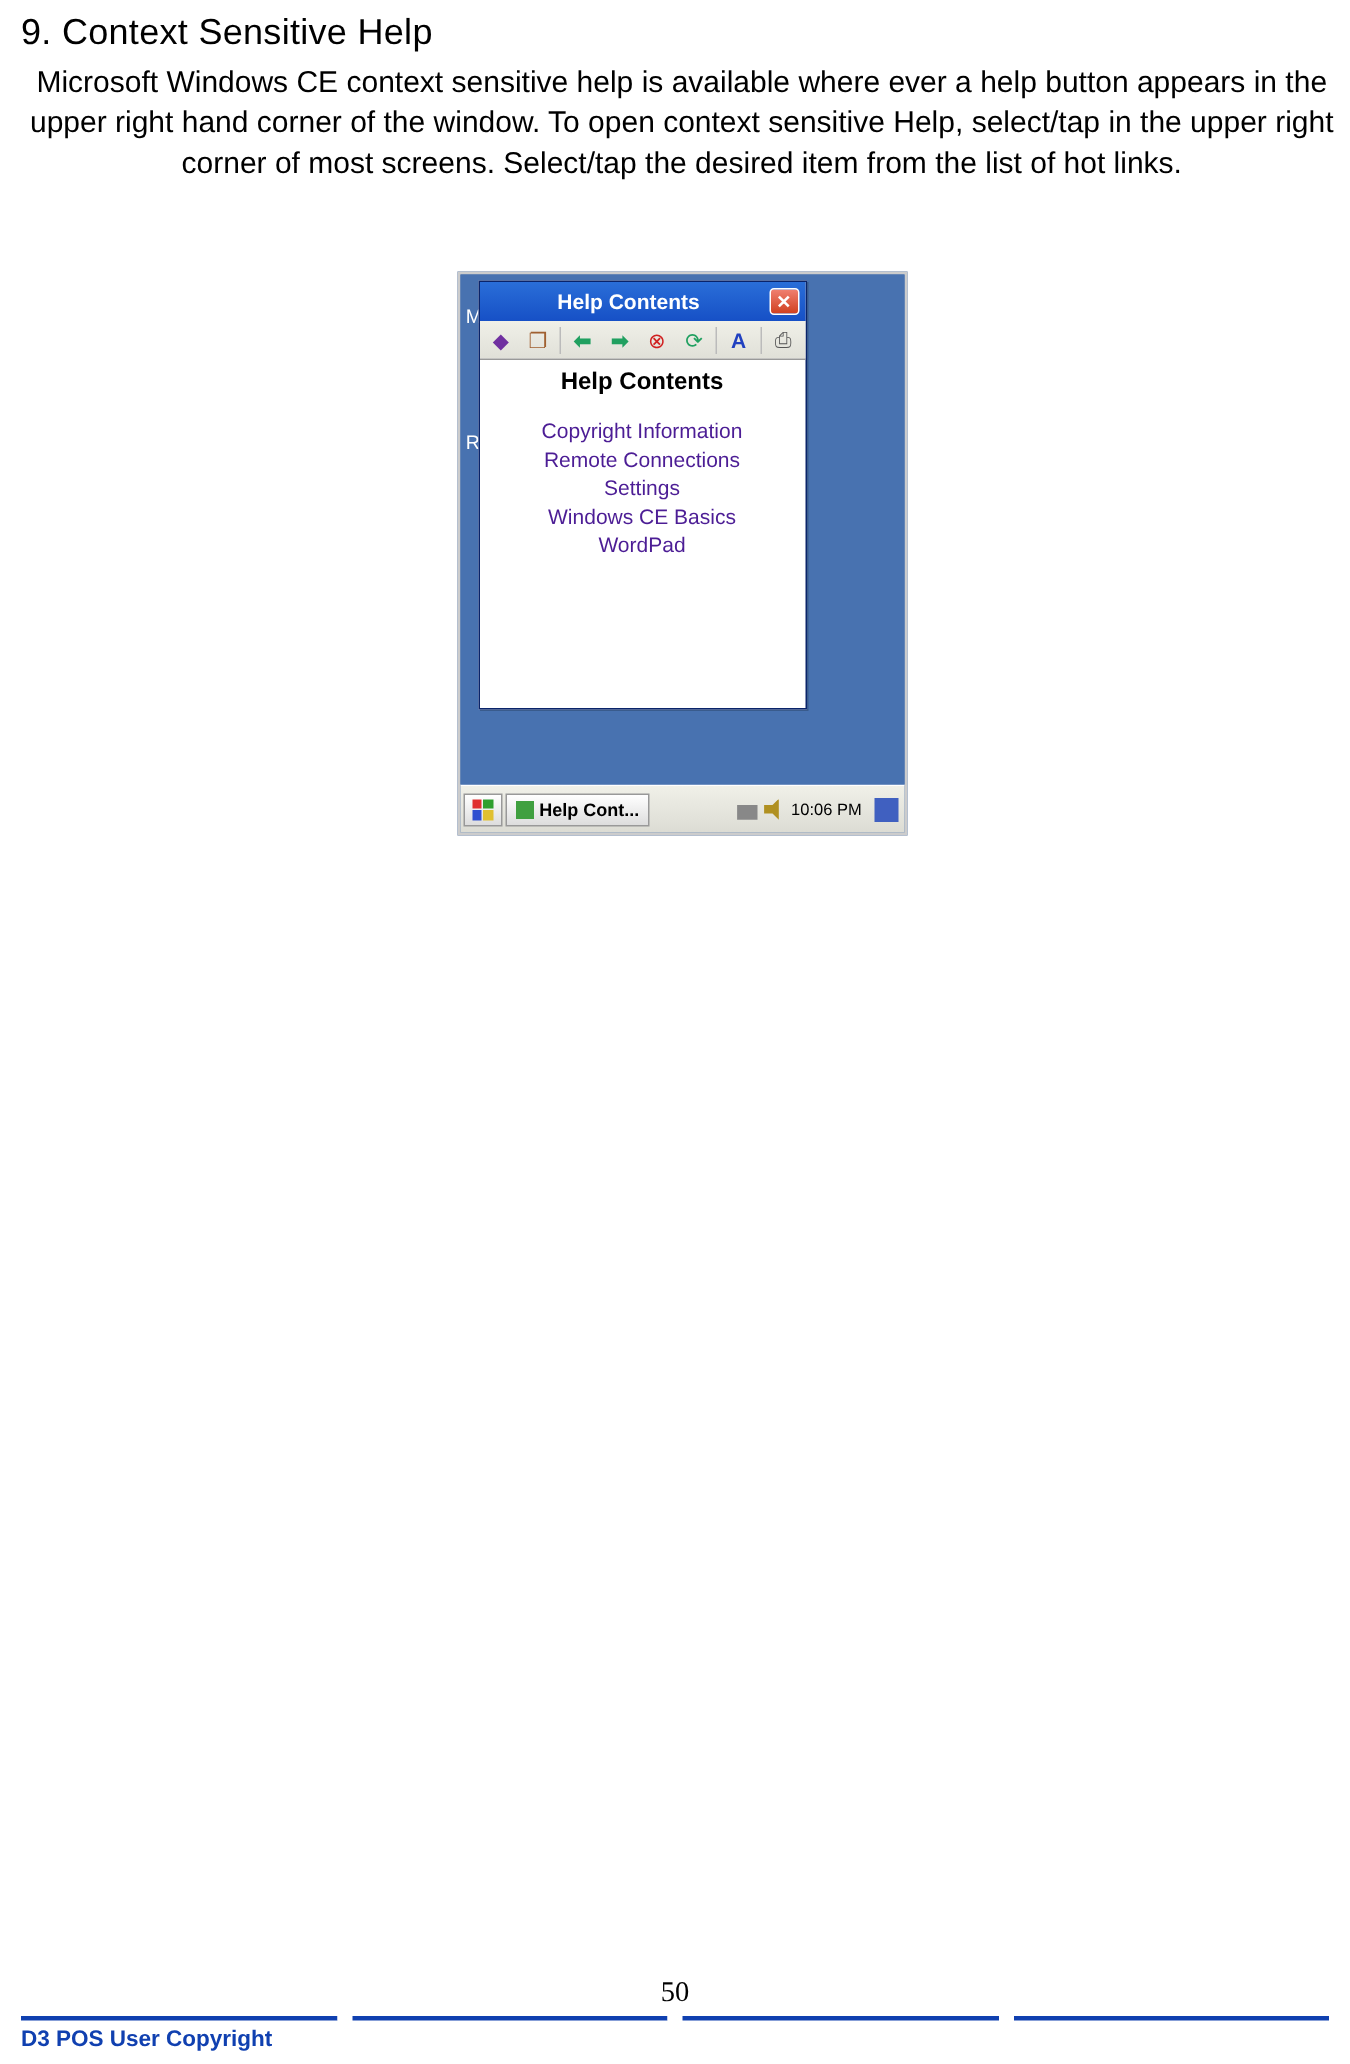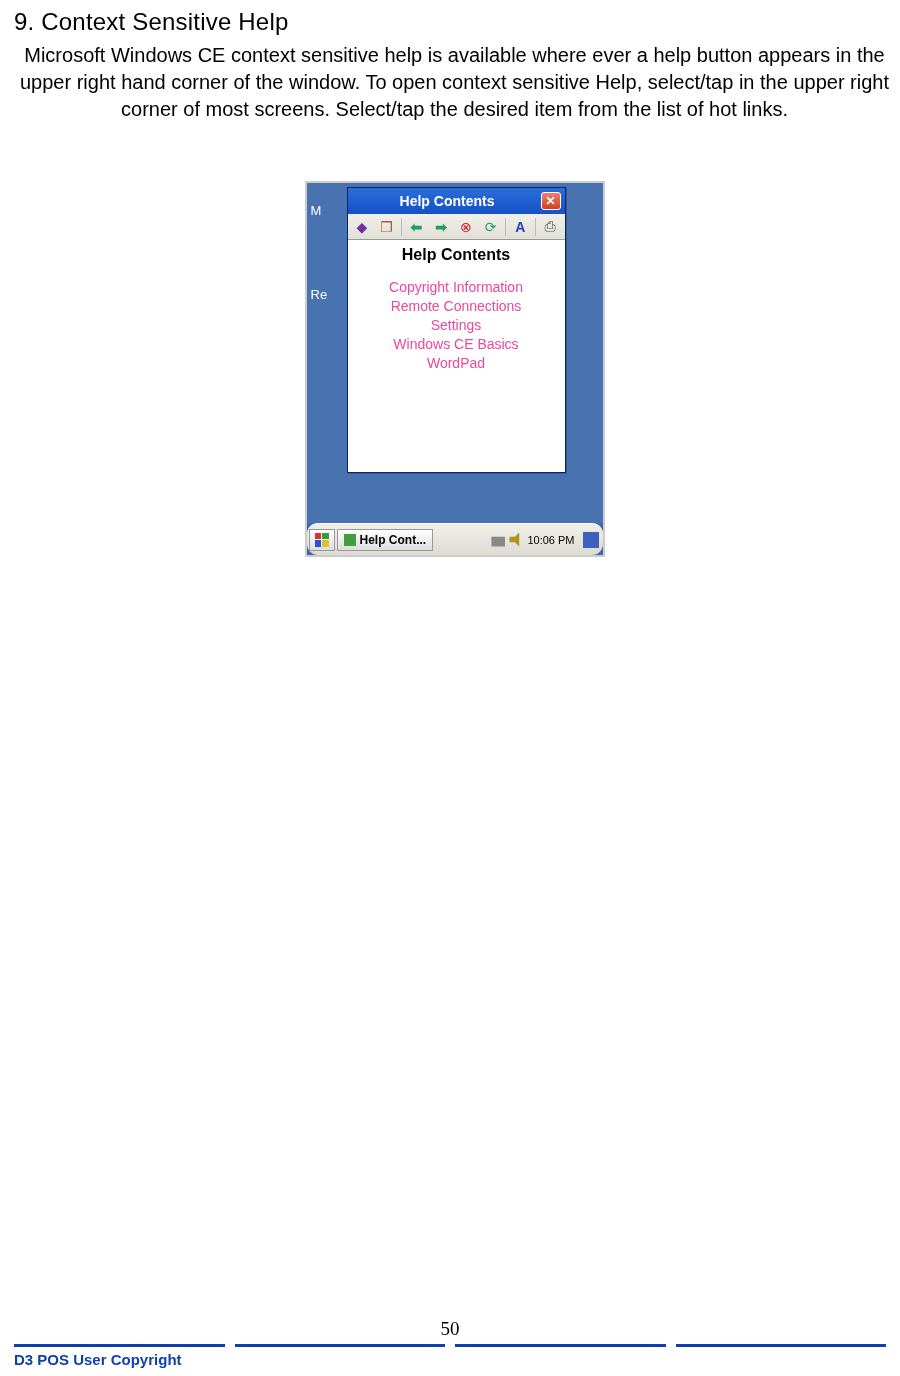--- a/index.html
+++ b/index.html
@@ -46,21 +46,21 @@
     position: absolute;
     left: 4px;
     color: #fff;
     font-size: 13px;
     font-family: Tahoma, sans-serif;
   }
   .side-label.m { top: 20px; }
   .side-label.r { top: 104px; }
   .help-window {
     position: absolute;
-    left: 40px;
+    left: 12px;
     top: 4px;
     width: 219px;
     background: #fff;
     border: 1px solid #0a246a;
     box-shadow: 1px 1px 0 rgba(0,0,0,0.2);
   }
   .titlebar {
     height: 26px;
     background: linear-gradient(to bottom, #2a6ed8, #1650c6);
     display: flex;
@@ -102,34 +102,33 @@
     min-height: 232px;
   }
   .help-body-title {
     font-size: 16px;
     font-weight: bold;
     color: #000;
     margin-bottom: 14px;
   }
   .help-link {
     display: block;
-    color: #ec4899;
+    color: #4c1d95;
     font-size: 14px;
     line-height: 1.35;
     cursor: pointer;
   }
   .taskbar {
     height: 32px;
     background: linear-gradient(to bottom,#f0f0e8,#dcdcd4);
     border-top: 1px solid #fff;
     display: flex;
     align-items: center;
     font-family: Tahoma, sans-serif;
     font-size: 12px;
-    border-radius: 11px;
   }
   .start-btn {
     width: 26px; height: 22px;
     margin: 0 2px;
     background: linear-gradient(to bottom,#fff,#ddd);
     border: 1px solid #999;
     display:flex;align-items:center;justify-content:center;
   }
   .flag {
     width: 14px; height: 14px;

